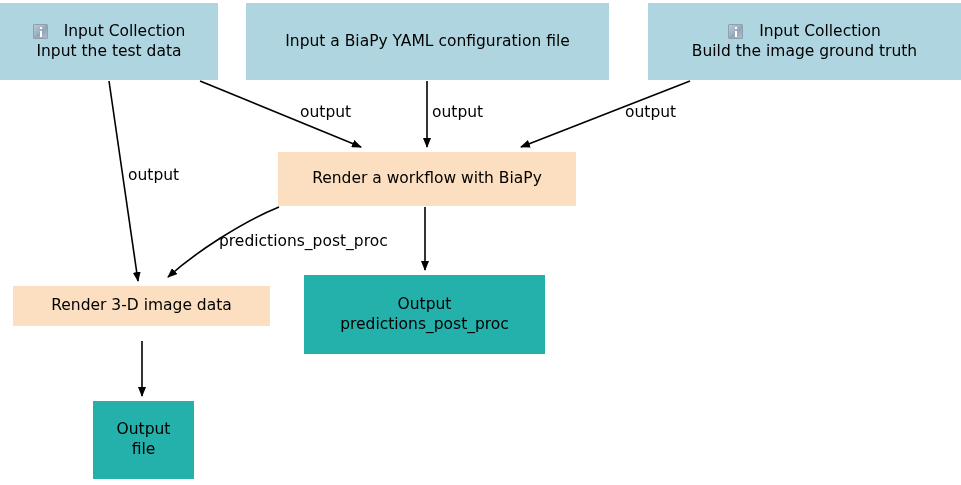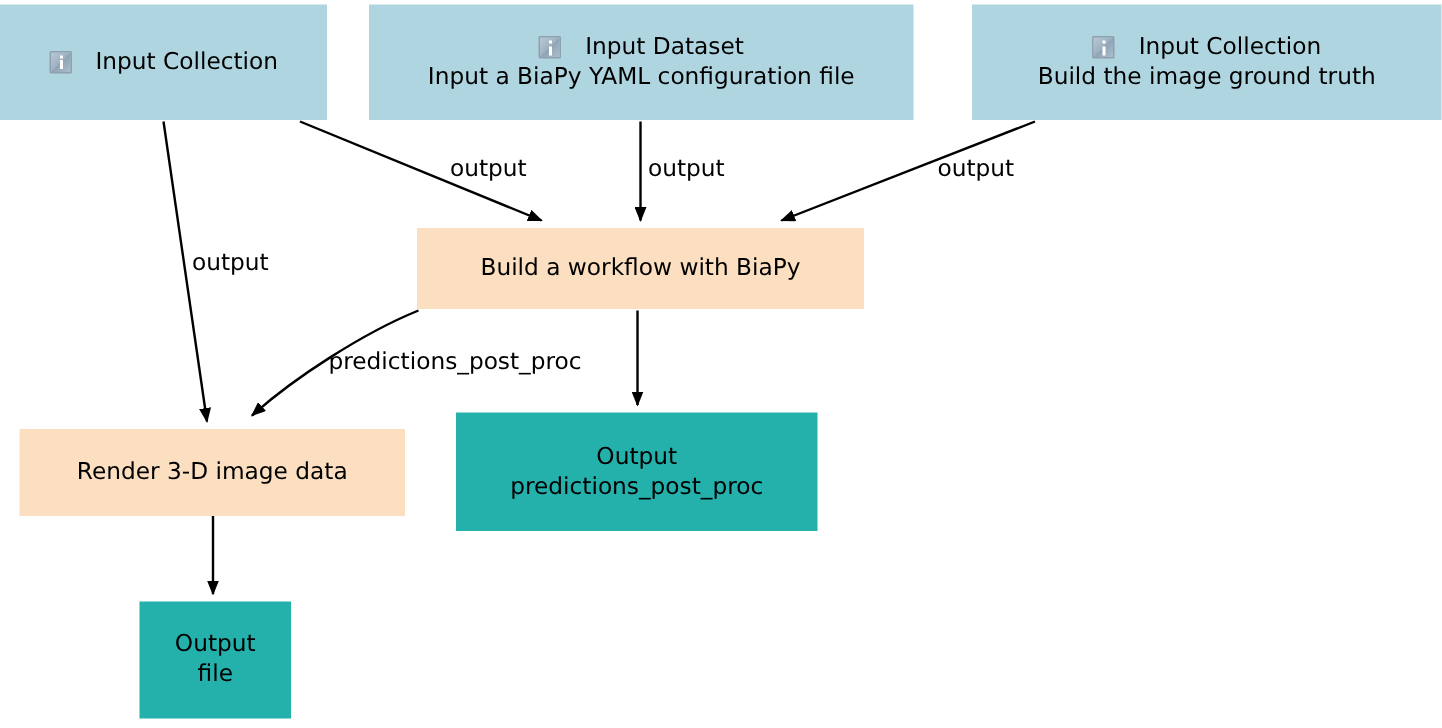--- a/index.html
+++ b/index.html
@@ -117,41 +117,38 @@
         <path d="M 425 207 L 425 270" fill="none" stroke="#000000" stroke-width="1.6" marker-end="url(#arrowhead)"></path>
         <path d="M 142 341 L 142 396" fill="none" stroke="#000000" stroke-width="1.6" marker-end="url(#arrowhead)"></path>
       </g>
   </svg>
   <div id="node-layer">
       <div class="node node-input" style="left: 0px; top: 3px; width: 218px; height: 77px;">
         <div class="node-title-row">
           <span class="info-icon"></span>
           <span class="node-line">Input Collection</span>
         </div>
+        <div class="node-line">Input the test data</div>
       </div>
       <div class="node node-input" style="left: 246px; top: 3px; width: 363px; height: 77px;">
-        <div class="node-title-row">
-          <span class="info-icon"></span>
-          <span class="node-line">Input Dataset</span>
-        </div>
         <div class="node-line">Input a BiaPy YAML configuration file</div>
       </div>
       <div class="node node-input" style="left: 648px; top: 3px; width: 313px; height: 77px;">
         <div class="node-title-row">
           <span class="info-icon"></span>
           <span class="node-line">Input Collection</span>
         </div>
         <div class="node-line">Build the image ground truth</div>
       </div>
       <div class="node node-tool" style="left: 278px; top: 152px; width: 298px; height: 54px;">
         <div class="node-title-row">
-          <span class="node-line">Build a workflow with BiaPy</span>
+          <span class="node-line">Render a workflow with BiaPy</span>
         </div>
       </div>
-      <div class="node node-tool" style="left: 13px; top: 286px; width: 257px; height: 58px;">
+      <div class="node node-tool" style="left: 13px; top: 286px; width: 257px; height: 40px;">
         <div class="node-title-row">
           <span class="node-line">Render 3-D image data</span>
         </div>
       </div>
       <div class="node node-output" style="left: 304px; top: 275px; width: 241px; height: 79px;">
         <div class="node-title-row">
           <span class="node-line">Output</span>
         </div>
         <div class="node-line">predictions_post_proc</div>
       </div>

